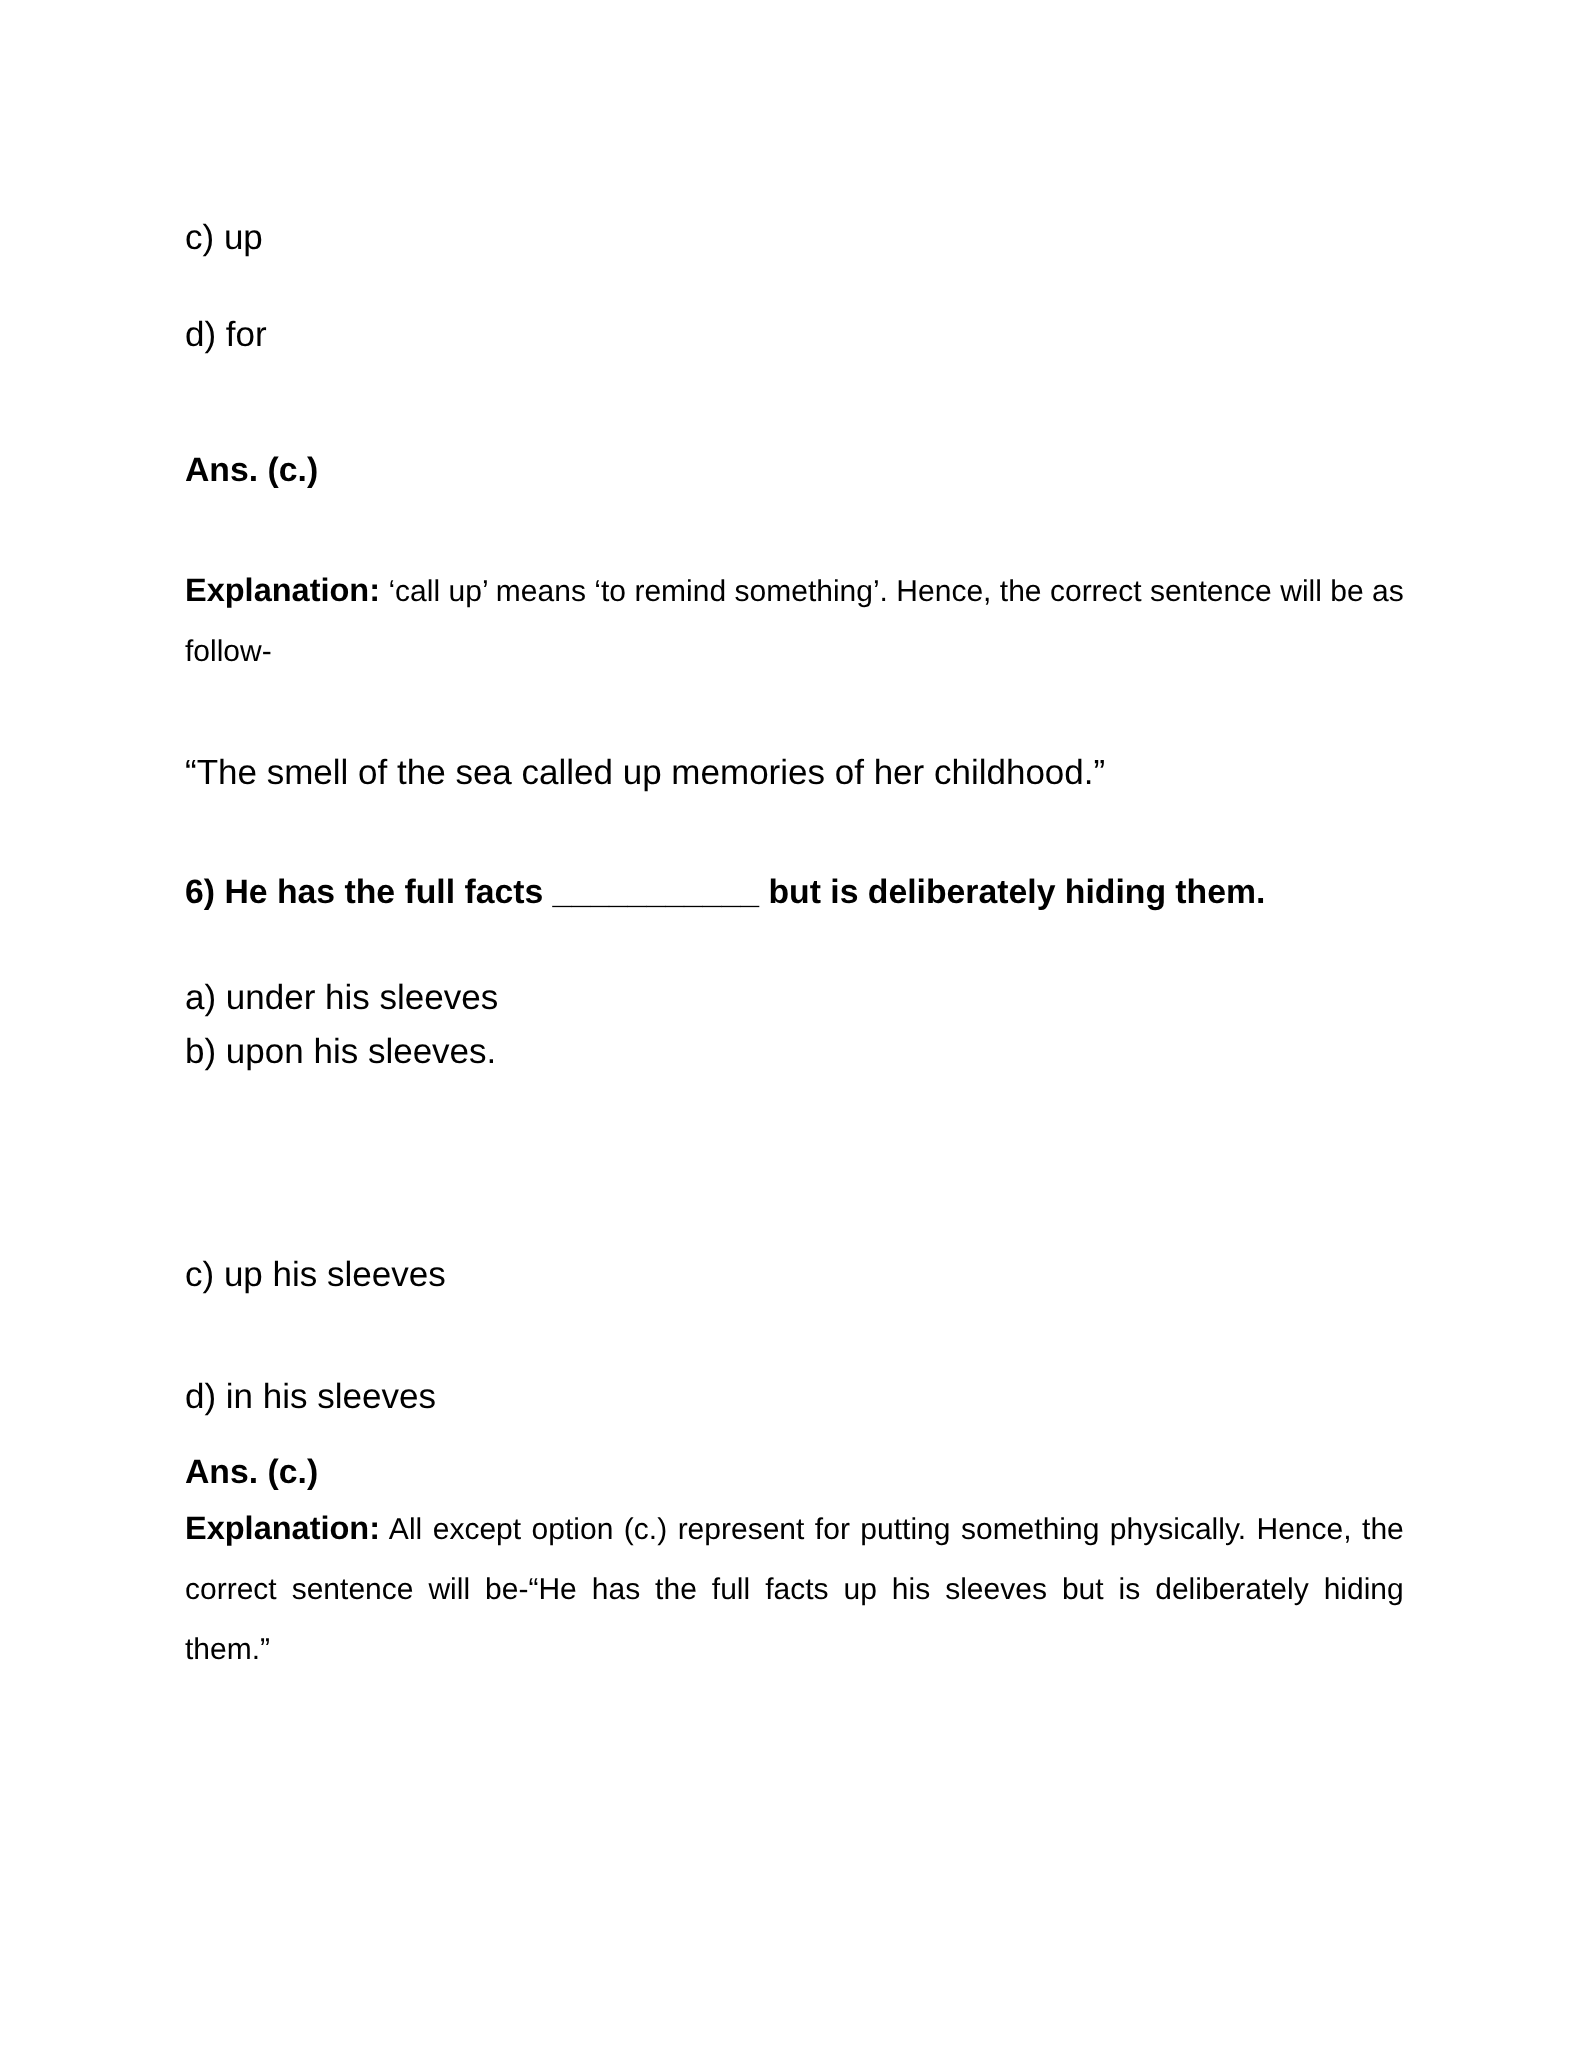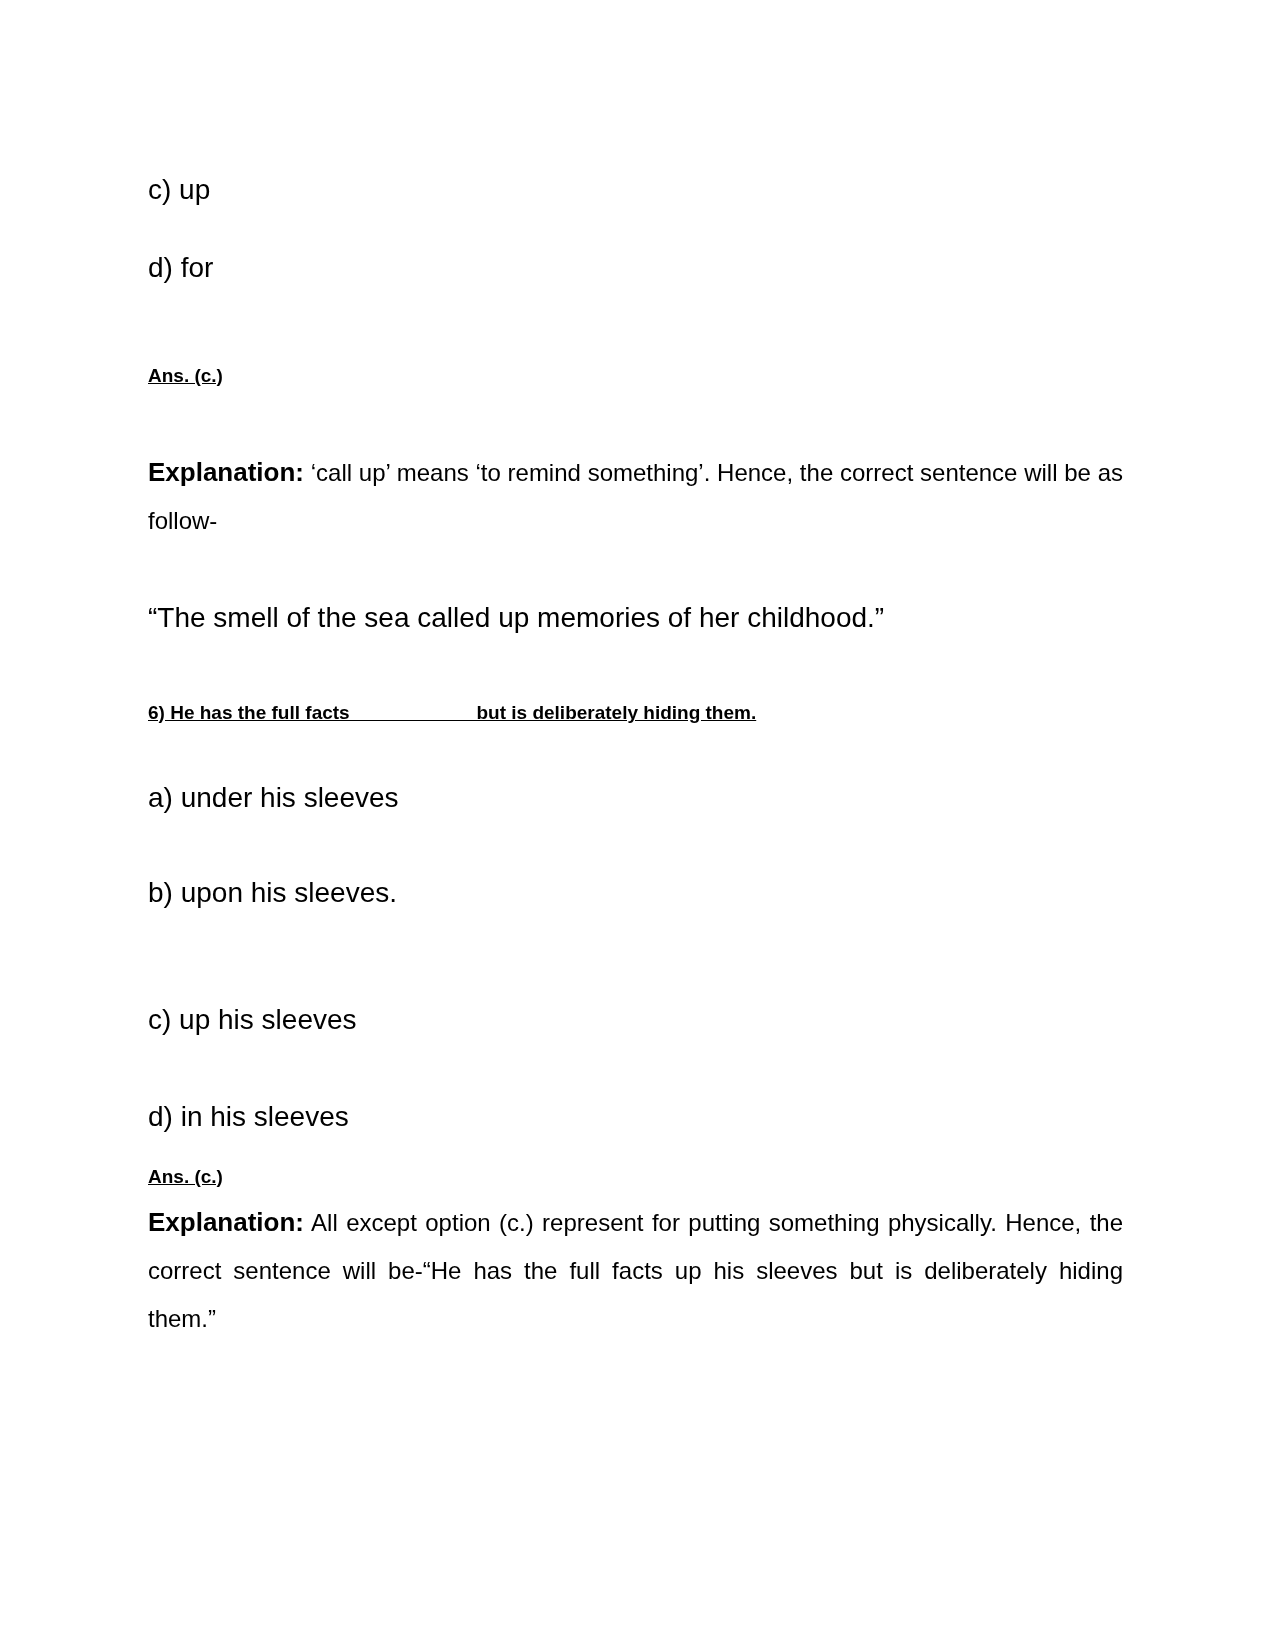--- a/index.html
+++ b/index.html
@@ -1,18 +1,18 @@
 <!DOCTYPE html>
 <html><head>
 <meta charset="utf-8">
 <style>
   html, body { margin: 0; padding: 0; background: #ffffff; }
   body { width: 1275px; height: 1651px; position: relative; overflow: hidden; color: #000; font-family: "Liberation Sans", sans-serif; }
   .line { position: absolute; left: 148px; white-space: nowrap; font-size: 28px; line-height: 30px; transform: translateY(-50%); }
-  .bold-small { font-weight: bold; font-size: 19px; text-decoration: underline; }
+  .bold-small { font-weight: bold; font-size: 27px; }
   .label { font-weight: bold; font-size: 26px; }
   .para { position: absolute; left: 148px; width: 975px; font-size: 24px; line-height: 48px; text-align: justify; text-align-last: left; }
 </style>
 </head>
 <body>
 
 <div>
 
   <div class="line" style="top:190px">c) up</div>
   <div class="line" style="top:268px">d) for</div>
@@ -21,21 +21,21 @@
   <div class="para" style="top:448px">
     <span class="label">Explanation:</span>
     <span>‘call up’ means ‘to remind something’. Hence, the correct sentence will be as follow-</span>
   </div>
 
   <div class="line" style="top:618px">“The smell of the sea called up memories of her childhood.”</div>
 
   <div class="line bold-small" style="top:713px">6) He has the full facts ___________ but is deliberately hiding them.</div>
 
   <div class="line" style="top:798px">a) under his sleeves</div>
-  <div class="line" style="top:893px">b) upon his sleeves.</div>
+  <div class="line" style="top:841px">b) upon his sleeves.</div>
   <div class="line" style="top:1020px">c) up his sleeves</div>
   <div class="line" style="top:1117px">d) in his sleeves</div>
 
   <div class="line bold-small" style="top:1177px">Ans. (c.)</div>
 
   <div class="para" style="top:1198px">
     <span class="label">Explanation:</span>
     <span>All except option (c.) represent for putting something physically. Hence, the correct sentence will be-“He has the full facts up his sleeves but is deliberately hiding them.”</span>
   </div>
 

